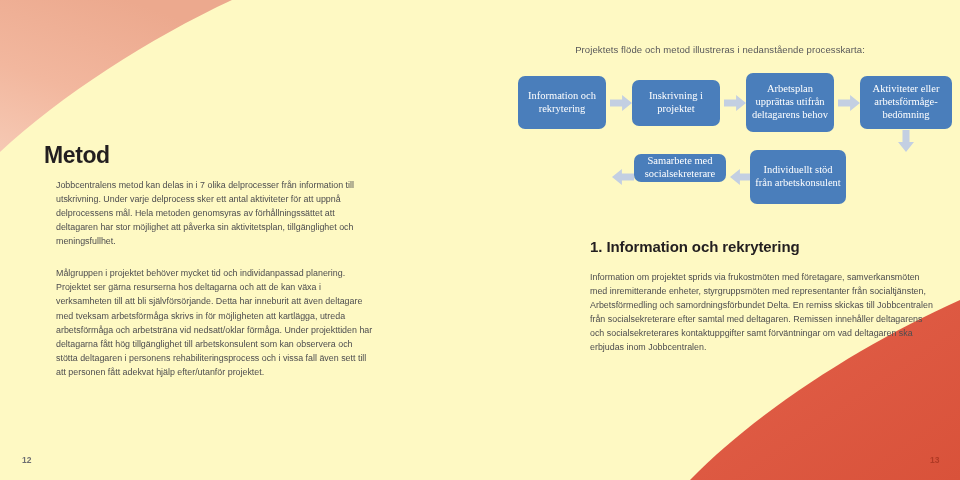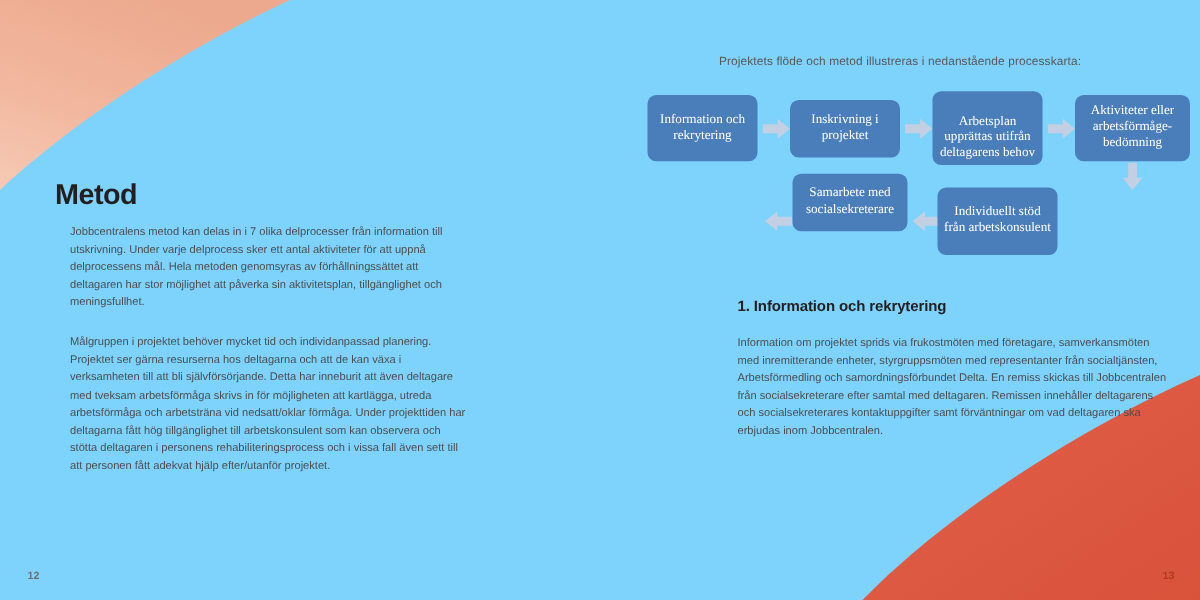--- a/index.html
+++ b/index.html
@@ -11,21 +11,21 @@
     font-family: "Liberation Sans", sans-serif;
     overflow: hidden;
     position: relative;
   }
 
   #page {
     position: absolute;
     inset: 0;
     width: 960px;
     height: 480px;
-    background: #7dd3fc;
+    background: #fef9c3;
     overflow: hidden;
   }
 
   
   .deco-layer {
     position: absolute;
     inset: 0;
     width: 960px;
     height: 480px;
     pointer-events: none;
@@ -66,26 +66,26 @@
     align-items: center;
     justify-content: center;
     padding: 2px 4px;
   }
 
   .flow-box span { display: block; width: 100%; }
 
   
   .fb1 { left: 18px;  top: 6px;  width: 88px;  height: 53px; }
   .fb2 { left: 132px; top: 10px; width: 88px;  height: 46px; }
-  .fb3 { left: 246px; top: 3px;  width: 88px;  height: 59px; align-items: flex-end; }
+  .fb3 { left: 246px; top: 3px;  width: 88px;  height: 59px; }
   .fb4 { left: 360px; top: 6px;  width: 92px;  height: 53px; }
 
   
   .fb5 { left: 20px;  top: 84px; width: 88px;  height: 46px; }
-  .fb6 { left: 134px; top: 69px; width: 92px;  height: 46px; }
+  .fb6 { left: 134px; top: 84px; width: 92px;  height: 28px; }
   .fb7 { left: 250px; top: 80px; width: 96px;  height: 54px; }
 
   
   .arrow-r, .arrow-l, .arrow-d {
     position: absolute;
     background: #c3cfe2;
   }
   .arrow-r {
     width: 22px; height: 16px;
     clip-path: polygon(0% 28%, 55% 28%, 55% 0%, 100% 50%, 55% 100%, 55% 72%, 0% 72%);
@@ -128,21 +128,21 @@
   .col-right {
     position: absolute;
     left: 590px;
     top: 238px;
     width: 348px;
   }
 
   .h-sub {
     font-family: "Liberation Sans", sans-serif;
     font-weight: bold;
-    font-size: 12px;
+    font-size: 15px;
     color: #231f20;
     letter-spacing: -0.1px;
     margin-bottom: 15px;
   }
 
   p.body {
     font-family: "Liberation Sans", sans-serif;
     font-size: 8.9px;
     line-height: 1.58;
     color: #4d4d4f;

